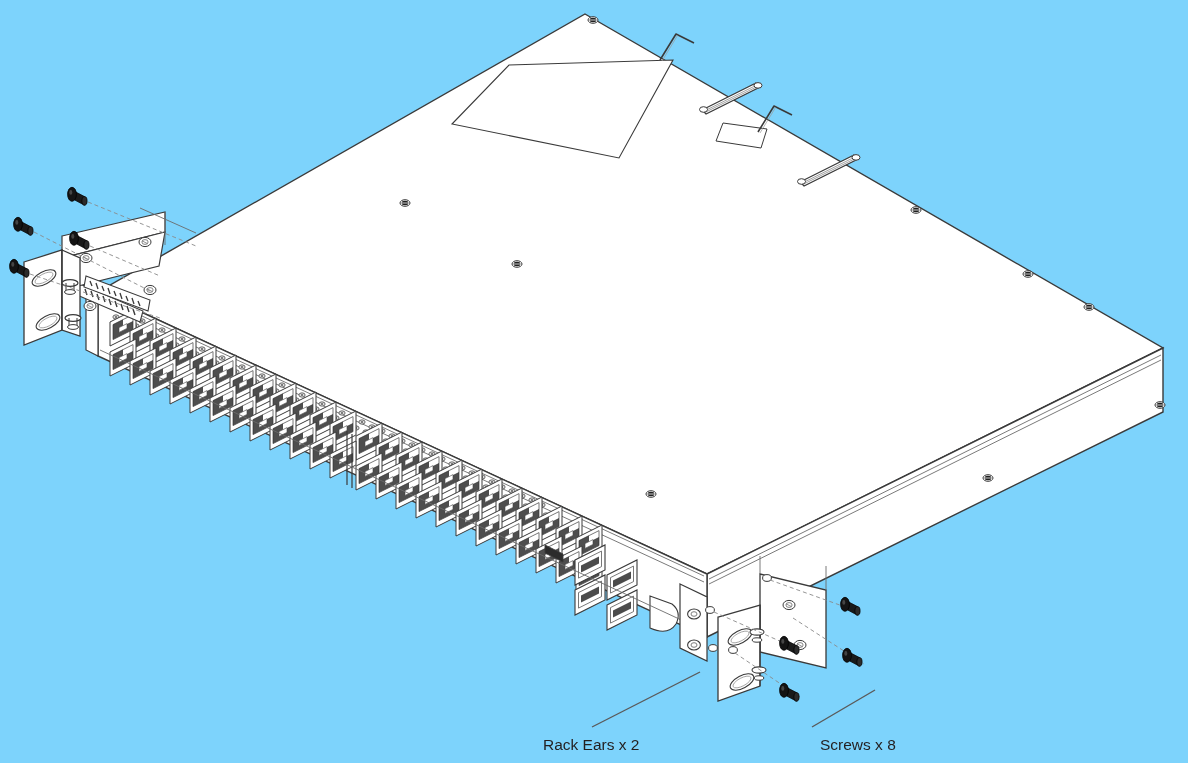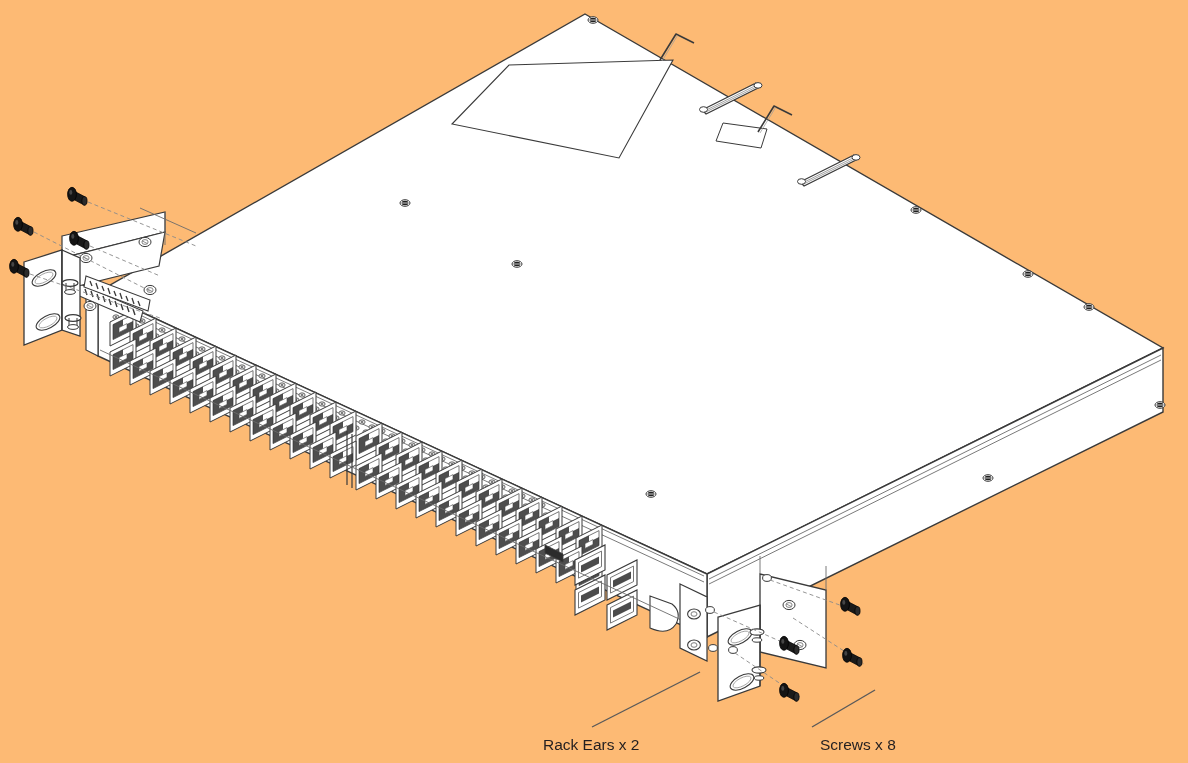--- a/index.html
+++ b/index.html
@@ -1,18 +1,18 @@
 <!DOCTYPE html>
 <html><head>
 <meta charset="utf-8">
 <style>
   html,body{margin:0;padding:0;background:#ffffff;}
   body{width:1188px;height:763px;overflow:hidden;
        font-family:"Liberation Sans","DejaVu Sans",sans-serif;}
-  #stage{position:relative;width:1188px;height:763px;background:#fdba74;}
+  #stage{position:relative;width:1188px;height:763px;background:#7dd3fc;}
   svg{display:block;}
   .lbl{font-family:"Liberation Sans","DejaVu Sans",sans-serif;
        font-size:15.5px;fill:#231f20;}
 </style>
 </head>
 <body>
 
 <div id="stage">
 <svg width="1188" height="763" viewBox="0 0 1188 763">
 

